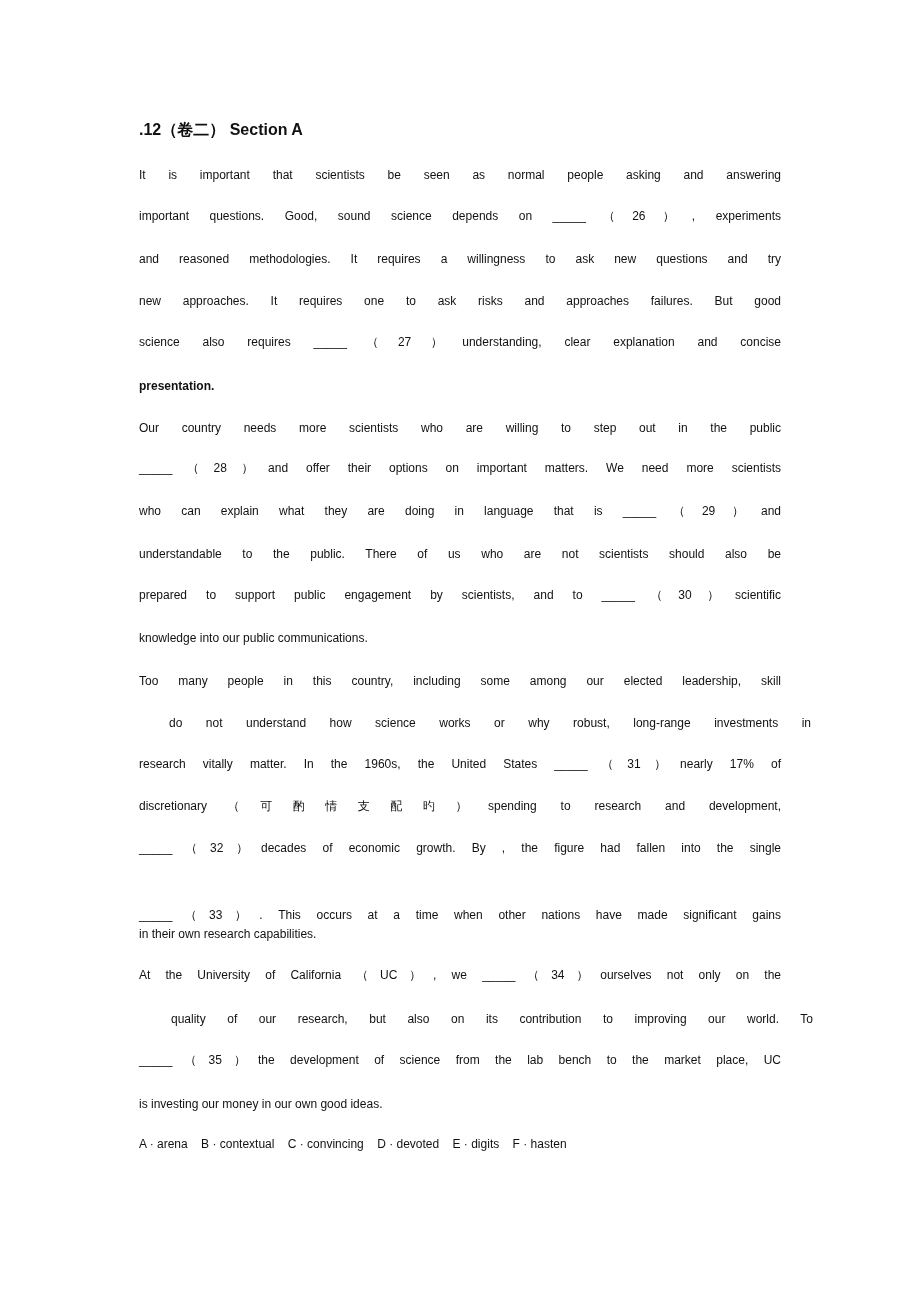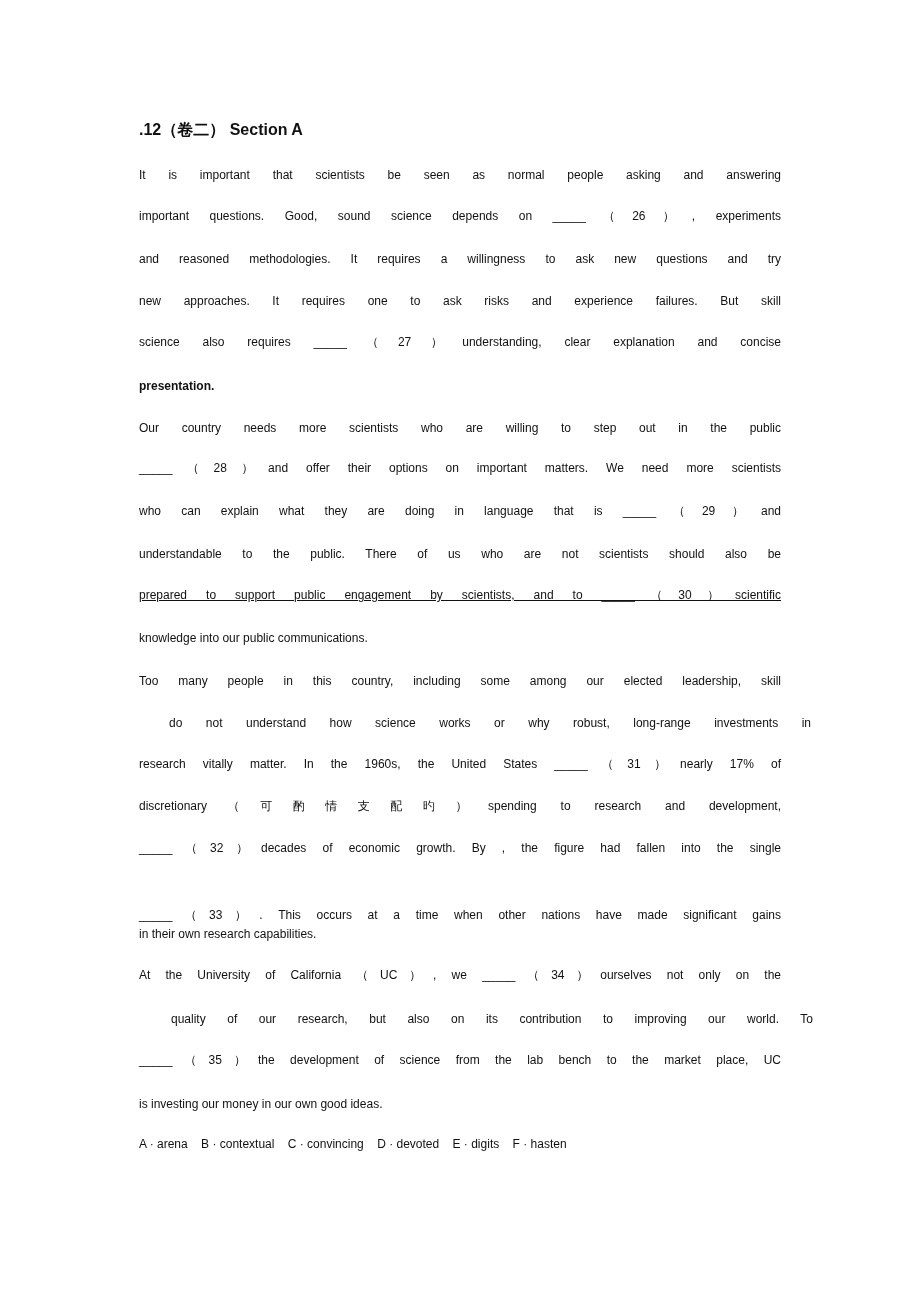--- a/index.html
+++ b/index.html
@@ -23,29 +23,29 @@
 </style>
 </head>
 <body>
 
 <div class="page">
   <div class="title">.12（卷二） Section A</div>
 
   <div class="line" style="top: 165px; white-space: normal;">It is important that scientists be seen as normal people asking and answering</div>
   <div class="line" style="top: 206px; white-space: normal;">important questions. Good, sound science depends on _____（26）, experiments</div>
   <div class="line" style="top: 249px; white-space: normal;">and reasoned methodologies. It requires a willingness to ask new questions and try</div>
-  <div class="line" style="top: 291px; white-space: normal;">new approaches. It requires one to ask risks and experience failures. But skill</div>
+  <div class="line" style="top: 291px; white-space: normal;">new approaches. It requires one to ask risks and approaches failures. But good</div>
   <div class="line" style="top: 332px; white-space: normal;">science also requires _____（27）understanding, clear explanation and concise</div>
   <div class="line last" style="top: 376px; white-space: normal; font-weight: bold;">presentation.</div>
 
   <div class="line" style="top: 418px; white-space: normal;">Our country needs more scientists who are willing to step out in the public</div>
   <div class="line" style="top: 458px; white-space: normal;">_____（28）and offer their options on important matters. We need more scientists</div>
   <div class="line" style="top: 501px; white-space: normal;">who can explain what they are doing in language that is _____（29）and</div>
   <div class="line" style="top: 544px; white-space: normal;">understandable to the public. There of us who are not scientists should also be</div>
-  <div class="line" style="top: 585px; white-space: normal; text-decoration: underline;">prepared to support public engagement by scientists, and to _____（30）scientific</div>
+  <div class="line" style="top: 585px; white-space: normal;">prepared to support public engagement by scientists, and to _____（30）scientific</div>
   <div class="line last" style="top: 628px; white-space: normal;">knowledge into our public communications.</div>
 
   <div class="line" style="top: 671px; white-space: normal;">Too many people in this country, including some among our elected leadership, skill</div>
   <div class="line" style="top: 713px; white-space: normal; margin-left: 30px;">do not understand how science works or why robust, long-range investments in</div>
   <div class="line" style="top: 754px; white-space: normal;">research vitally matter. In the 1960s, the United States _____（31）nearly 17% of</div>
   <div class="line" style="top: 796px; white-space: normal;">discretionary（可酌情支配旳）spending to research and development,</div>
   <div class="line" style="top: 838px; white-space: normal;">_____（32）decades of economic growth. By , the figure had fallen into the single</div>
   <div class="line" style="top: 905px; white-space: normal;">_____（33）. This occurs at a time when other nations have made significant gains</div>
   <div class="line last" style="top: 924px; white-space: normal;">in their own research capabilities.</div>
 

